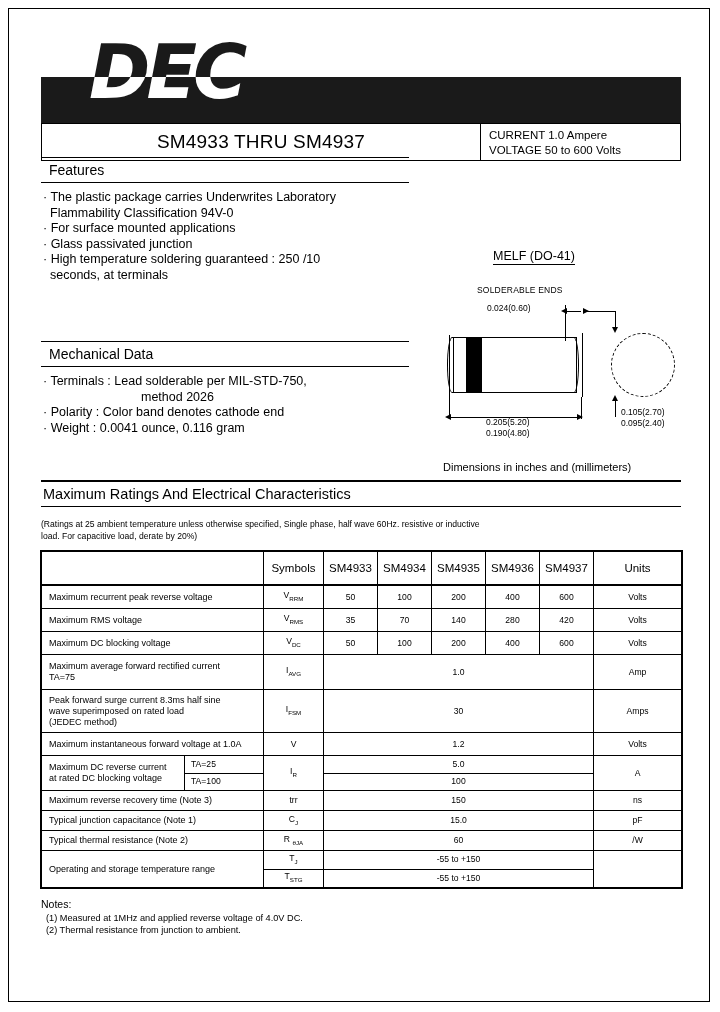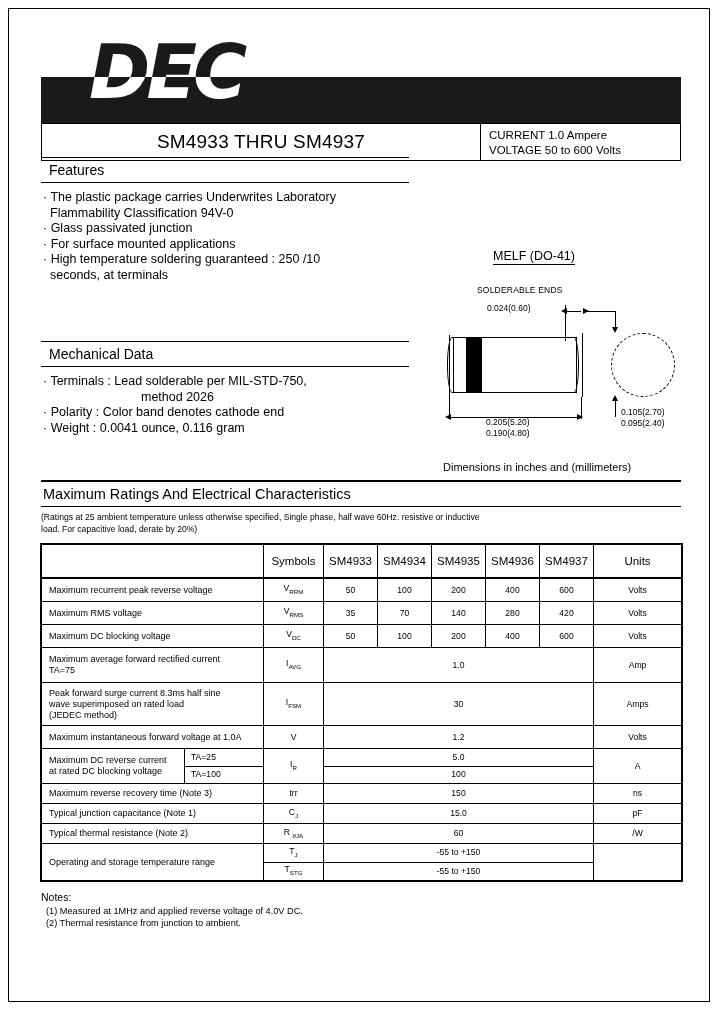--- a/index.html
+++ b/index.html
@@ -254,21 +254,21 @@
     position: absolute;
     width: 0; height: 0;
     border-left: 3.5px solid transparent;
     border-right: 3.5px solid transparent;
   }
   .arrowU { border-bottom: 6px solid #000; }
   .arrowD { border-top: 6px solid #000; }
 
   
   .ratings-note {
-    margin-top: 5px;
+    margin-top: 12px;
     font-size: 8.6px;
     line-height: 11.5px;
     width: 572px;
   }
 
   table.specs {
     margin-top: 9px;
     border-collapse: collapse;
     width: 640px;
     table-layout: fixed;
@@ -333,22 +333,22 @@
       </div>
     </div>
   </div>
 
   <div class="sec">
     <div class="sec-title">Features</div>
     <div class="bullets">
       <ul>
         <li>· The plastic package carries Underwrites Laboratory</li>
         <li class="cont">Flammability Classification 94V-0</li>
+        <li>· For surface mounted applications</li>
         <li>· Glass passivated junction</li>
-        <li>· For surface mounted applications</li>
         <li>· High temperature soldering guaranteed : 250    /10</li>
         <li class="cont">seconds, at terminals</li>
       </ul>
     </div>
   </div>
 
   <div class="sec" style="margin-top:58px;">
     <div class="sec-title">Mechanical Data</div>
     <div class="bullets">
       <ul>

